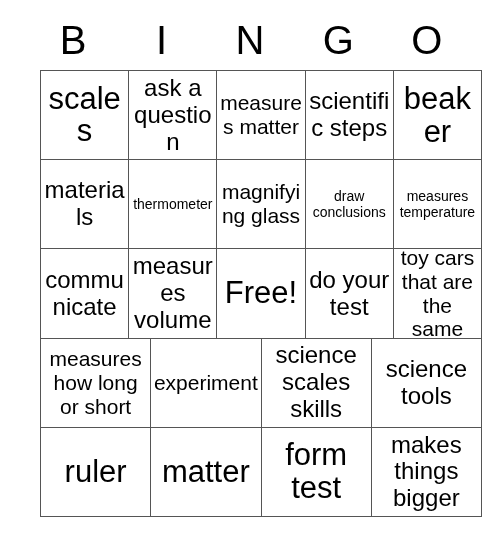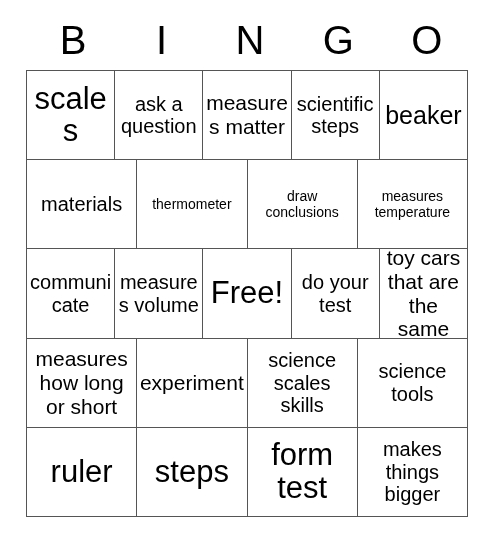--- a/index.html
+++ b/index.html
@@ -41,21 +41,21 @@
     justify-content: center;
     font-size: 40px;
     line-height: 40px;
     font-weight: normal;
     letter-spacing: 0px;
   }
 
   
   .bingo-grid {
     position: absolute;
-    left: 26px;
+    left: 40px;
     top: 70px;
     width: 442px;
     height: 447px;
     box-sizing: border-box;
     border-top: 1px solid #555555;
     border-left: 1px solid #555555;
     display: flex;
     flex-direction: column;
   }
   .bingo-row {
@@ -81,22 +81,22 @@
     display: block;
     width: 100%;
     text-align: center;
     line-height: 1.12;
     word-break: break-word;
     hyphens: none;
   }
 
   
   .sz-xl .cell-text { font-size: 31px; line-height: 1.05; }
-  .sz-lg .cell-text { font-size: 25px; line-height: 1.08; }
-  .sz-md .cell-text { font-size: 20px; line-height: 1.12; }
+  .sz-lg .cell-text { font-size: 31px; line-height: 1.08; }
+  .sz-md .cell-text { font-size: 24px; line-height: 1.12; }
   .sz-sm .cell-text { font-size: 21px; line-height: 1.14; }
   .sz-xs .cell-text { font-size: 14px; line-height: 1.18; }
 </style>
 </head>
 <body>
 
 <div class="card">
 
   <div class="bingo-header">
     <div class="letter">B</div>
@@ -125,20 +125,23 @@
           <span class="cell-text">beaker</span>
         </div>
     </div>
 
     <div class="bingo-row">
       <div class="bingo-cell sz-md">
           <span class="cell-text">materials</span>
         </div>
       <div class="bingo-cell sz-xs">
           <span class="cell-text">thermometer</span>
+        </div>
+      <div class="bingo-cell sz-sm">
+          <span class="cell-text">magnifying glass</span>
         </div>
       <div class="bingo-cell sz-xs">
           <span class="cell-text">draw conclusions</span>
         </div>
       <div class="bingo-cell sz-xs">
           <span class="cell-text">measures temperature</span>
         </div>
     </div>
 
     <div class="bingo-row">
@@ -172,21 +175,21 @@
       <div class="bingo-cell sz-md">
           <span class="cell-text">science tools</span>
         </div>
     </div>
 
     <div class="bingo-row">
       <div class="bingo-cell sz-xl">
           <span class="cell-text">ruler</span>
         </div>
       <div class="bingo-cell sz-xl">
-          <span class="cell-text">steps</span>
+          <span class="cell-text">matter</span>
         </div>
       <div class="bingo-cell sz-xl">
           <span class="cell-text">form test</span>
         </div>
       <div class="bingo-cell sz-md">
           <span class="cell-text">makes things bigger</span>
         </div>
     </div>
 
   </div>

